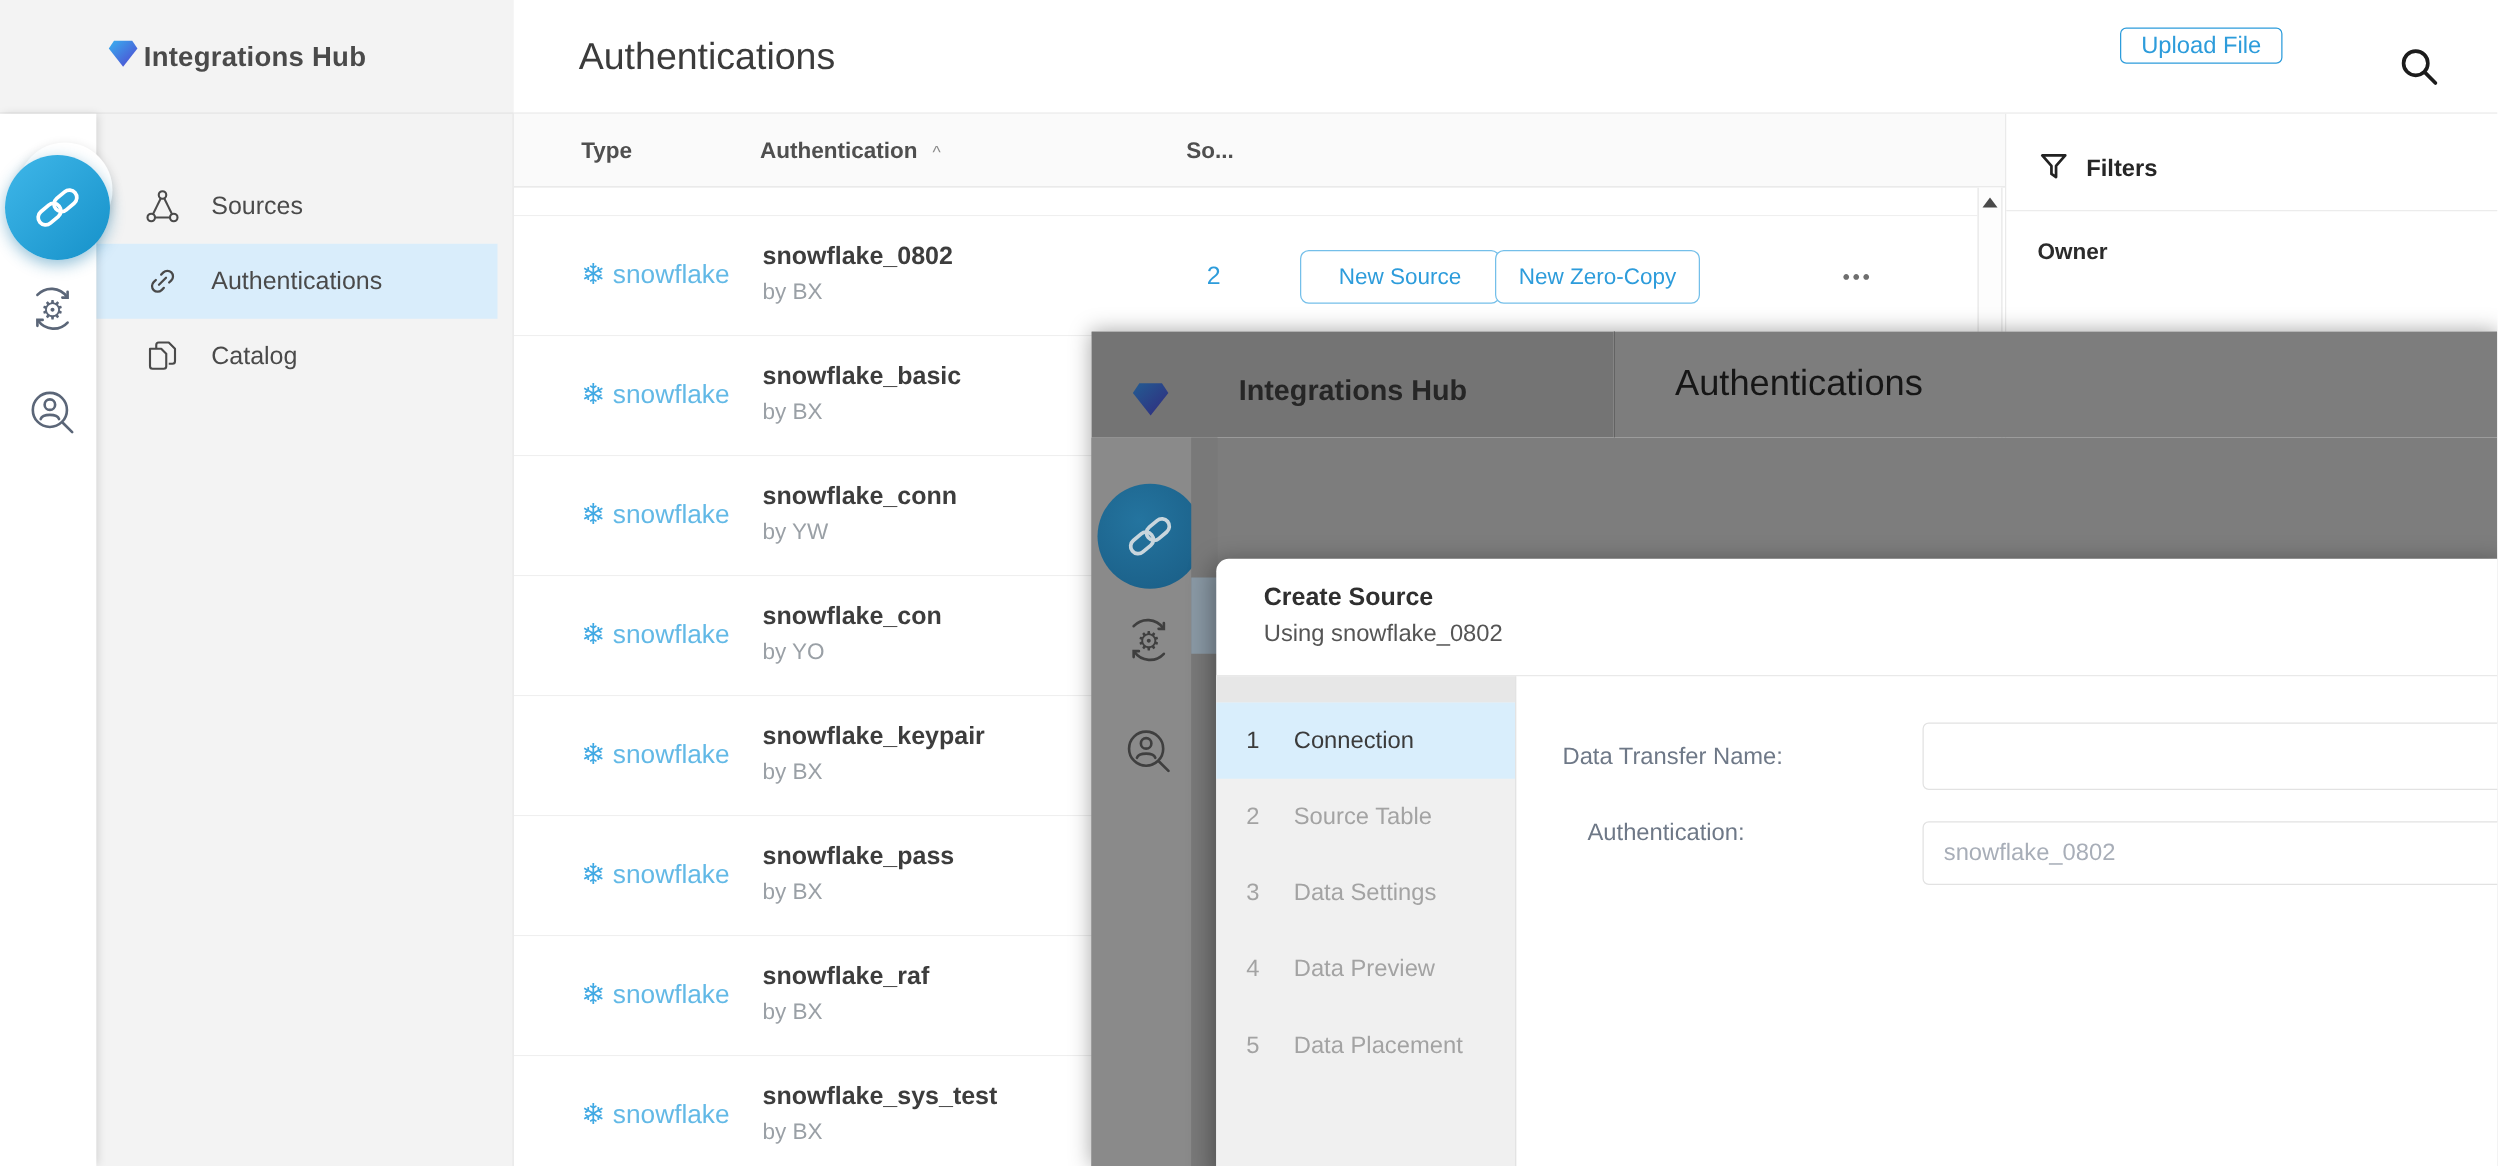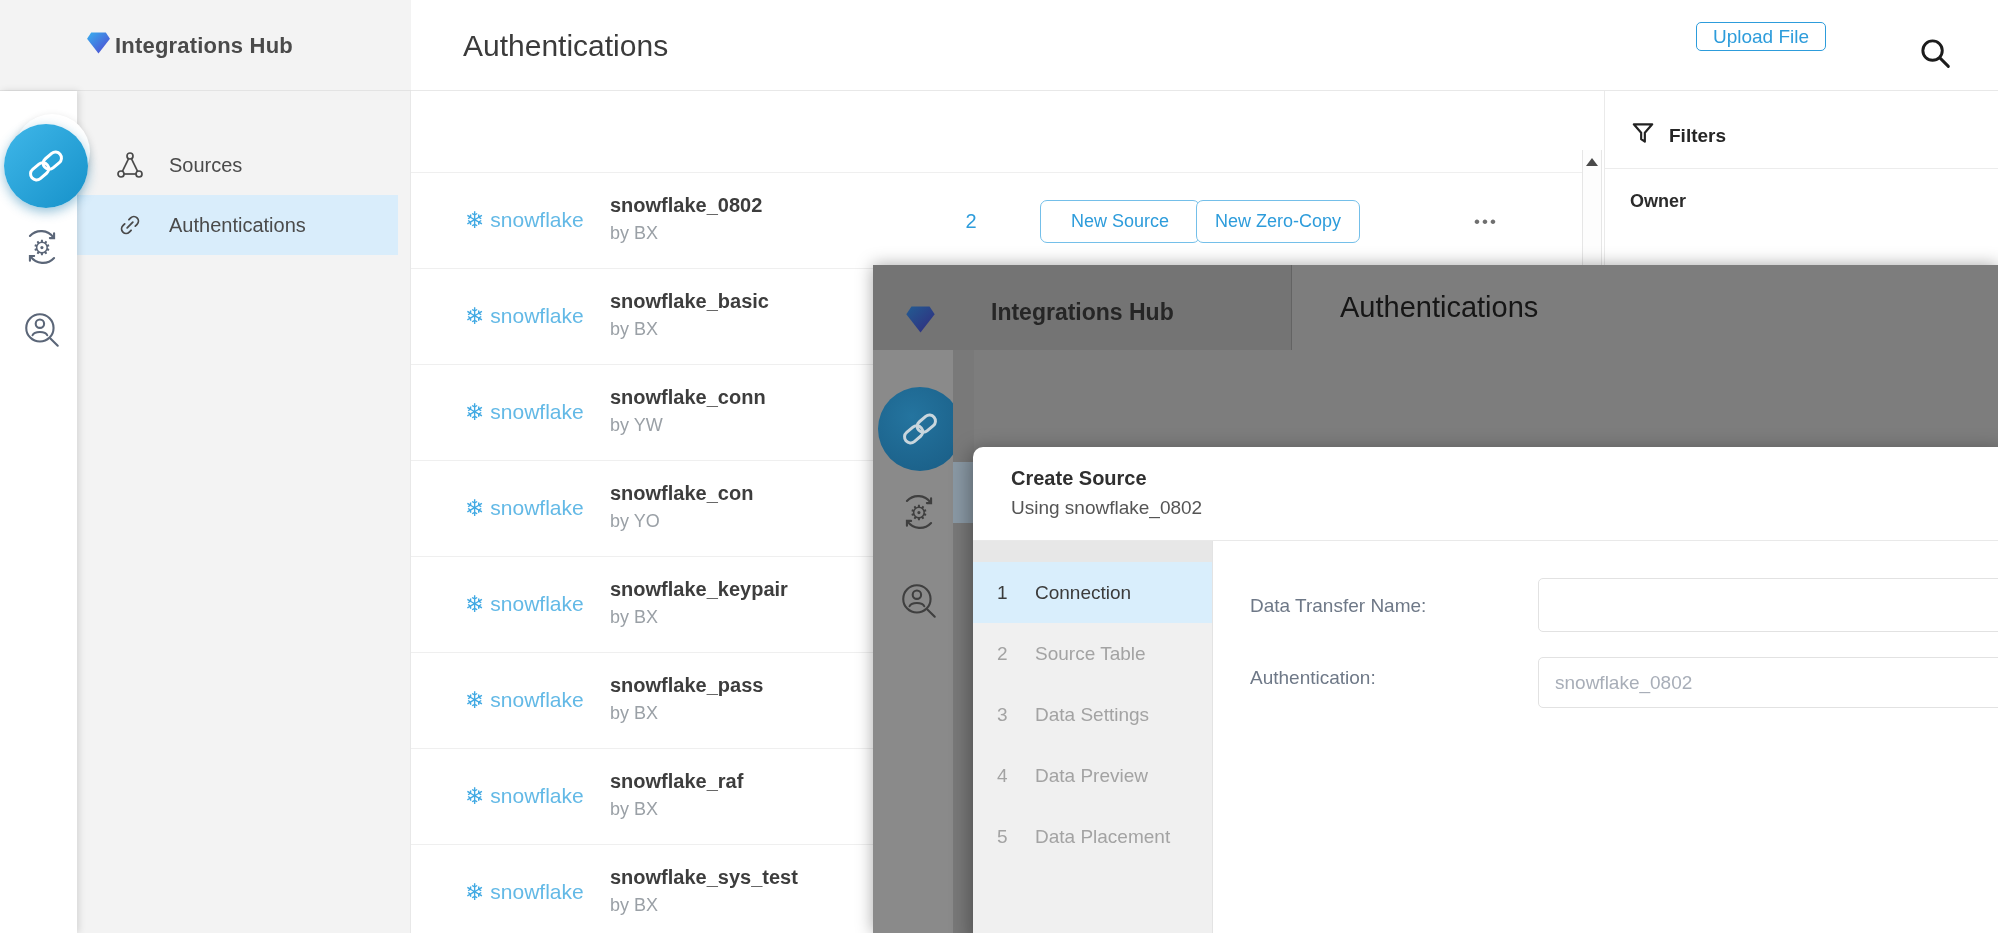--- a/index.html
+++ b/index.html
@@ -117,21 +117,21 @@
   .m-sub { position:absolute; left:38px; top:50px; font-size:19px; color:#555; }
   .m-div { position:absolute; left:0; right:0; top:93px; height:1px; background:#e9e9e9; }
   .m-steps { position:absolute; left:0; top:94px; width:240px; bottom:0; background:#f0f0f0;
     border-right:1px solid #e3e3e3; }
   .m-strip { height:21px; background:#e7e7e7; }
   .step { position:relative; height:61px; display:flex; align-items:center; cursor:pointer;
     font-size:19px; color:#a3a3a3; }
   .step .num { position:absolute; left:24px; } .step .lbl { position:absolute; left:62px; }
   .step.active { background:#d9eefc; color:#3b3b3b; }
   .m-label { position:absolute; left:277px; font-size:19px; color:#6e7887; }
-  .l1 { top:148px; } .l2 { top:220px; }
+  .l1 { top:148px; } .l2 { top:209px;margin-left:20px; }
   .m-input { position:absolute; left:565px; width:1100px; border:1px solid #e2e2e2;
     border-radius:5px; background:#fff; font-size:19px; color:#a8aeb8; padding:0 16px;
     font-family:"Liberation Sans", sans-serif; outline:none; }
   .i1 { top:131px; height:54px; } .i2 { top:210px; height:51px; }
 </style>
 </head>
 <body>
 
 <svg width="0" height="0" style="position:absolute">
   <defs>
@@ -216,22 +216,39 @@
         <svg viewBox="0 0 30 30" width="30" height="30" fill="none" stroke="#4a4a4a" stroke-width="1.8" stroke-linecap="round">
           <g transform="rotate(-45 15 15)">
             <path d="M12 10.5h-2.5a4.5 4.5 0 0 0 0 9H12"></path>
             <path d="M18 10.5h2.5a4.5 4.5 0 0 1 0 9H18"></path>
             <line x1="11" y1="15" x2="19" y2="15"></line>
           </g>
         </svg>
       </span>
       <span>Authentications</span>
     </div>
+    <div class="nav-item n2">
+      <span class="nav-ic">
+        <svg viewBox="0 0 30 30" width="30" height="30" fill="none" stroke="#4a4a4a" stroke-width="1.7" stroke-linejoin="round">
+          <path d="M10 9V6a2 2 0 0 1 2-2h8l5 5v10a2 2 0 0 1-2 2h-3"></path>
+          <path d="M5 9h9l4 4v10a2 2 0 0 1-2 2H7a2 2 0 0 1-2-2V9z"></path>
+        </svg>
+      </span>
+      <span>Catalog</span>
+    </div>
   </nav>
 
+  <div class="thead">
+    <div class="c c-type">Type</div>
+    <div class="c c-auth">
+      <span>Authentication</span>
+      <span class="sort-caret">^</span>
+    </div>
+    <div class="c c-src">So...</div>
+  </div>
 
   <div class="rows">
     <div class="row-sliver"></div>
 
     <div class="trow">
       <span class="sf-logo">
           <span class="sf-glyph">❄</span>
           <span>snowflake</span>
         </span>
       <div class="r-name">snowflake_0802</div>

